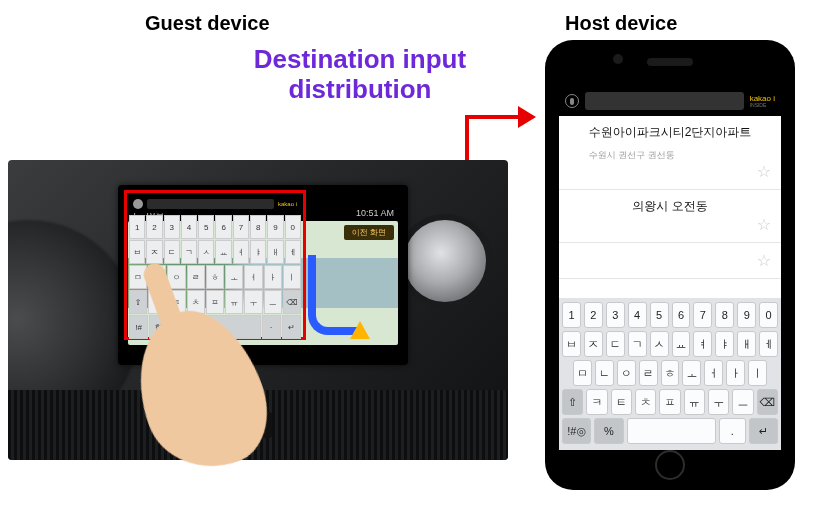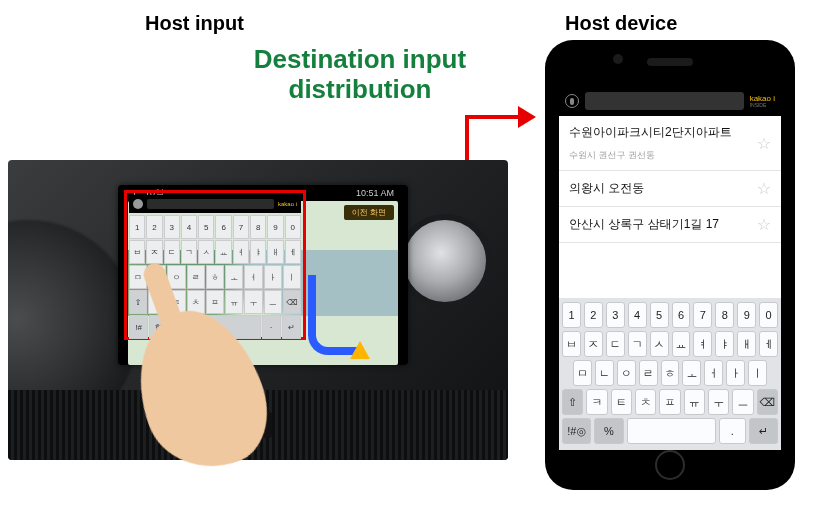--- a/index.html
+++ b/index.html
@@ -1,34 +1,34 @@
 <!DOCTYPE html>
 <html><head>
 <meta charset="utf-8">
 <style>
   * { box-sizing: border-box; margin: 0; padding: 0; }
   body { width: 818px; height: 505px; background: #fff; font-family: Arial, sans-serif; position: relative; overflow: hidden; }
 
   .label-host { position: absolute; top: 12px; left: 145px; font-size: 20px; font-weight: bold; }
   .label-guest { position: absolute; top: 12px; left: 565px; font-size: 20px; font-weight: bold; }
-  .red-title  { position: absolute; top: 45px; left: 220px; width: 280px; text-align: center; font-size: 26px; font-weight: bold; color: #15803d; line-height: 1.15; }
+  .red-title  { position: absolute; top: 45px; left: 220px; width: 280px; text-align: center; font-size: 26px; font-weight: bold; color: #6d28d9; line-height: 1.15; }
 
   
   .car { position: absolute; top: 160px; left: 8px; width: 500px; height: 300px;
          background: linear-gradient(135deg,#3a3c3e 0%, #26282a 40%, #101112 100%);
          border-radius: 4px; overflow: hidden; }
   .car::before { content:""; position:absolute; left:-90px; top:60px; width:220px; height:220px; border-radius:50%;
                  background: radial-gradient(circle at 45% 45%, #4a4c4e 0%, #303234 40%, #151617 80%); filter:blur(1px);} 
   .vents { position:absolute; left:0; bottom:0; right:0; height:70px;
            background: repeating-linear-gradient(90deg,#0d0e0f 0 3px,#1d1e1f 3px 6px); }
   .hazard { position:absolute; left:232px; bottom:22px; width:32px; height:26px;
             background:#111; border-radius:3px; display:flex; align-items:center; justify-content:center;}
   .hazard::after{content:""; width:0; height:0; border-left:7px solid transparent; border-right:7px solid transparent; border-bottom:12px solid #c00;}
 
-  .screen-bezel { position:absolute; top:25px; left:110px; width:290px; height:180px; background:#000; border-radius:4px; padding:0 10px; box-shadow:0 0 6px rgba(0,0,0,.6);}
+  .screen-bezel { position:absolute; top:25px; left:110px; width:290px; height:180px; background:#000; border-radius:4px; padding:20px 10px; box-shadow:0 0 6px rgba(0,0,0,.6);}
   .statusbar { height:16px; color:#ccc; font-size:9px; display:flex; gap:8px; align-items:center; padding:0 4px;}
   .statusbar .time{margin-left:auto;}
   .navarea { position:relative; height:calc(100% - 16px); background:#23251f; border-radius:2px; overflow:hidden;}
   
   .map { position:absolute; inset:0; background:#d7e7d2;}
   .map::before{content:""; position:absolute; top:30%; left:0; right:0; height:40%; background:linear-gradient(100deg, rgba(66,122,60,.6) 0 35%, transparent 45%), linear-gradient(200deg, rgba(70,120,170,.35) 60%, transparent 70%);}
   .route{ position:absolute; bottom:10px; right:35px; width:55px; height:80px; border-left:8px solid #2a5bff; border-bottom:8px solid #2a5bff; border-bottom-left-radius:20px;}
   .arrowhead{ position:absolute; bottom:6px; right:28px; width:0;height:0;border-left:10px solid transparent;border-right:10px solid transparent;border-bottom:18px solid #ffb400;}
 
   
@@ -72,39 +72,39 @@
   .phone-screen{width:100%;height:100%;background:#fff;display:flex;flex-direction:column;overflow:hidden;}
 
   .g-search{height:30px;background:#000;display:flex;align-items:center;padding:0 6px;}
   .g-search .mic{width:14px;height:14px;border:1px solid #888;border-radius:50%;display:flex;align-items:center;justify-content:center;}
   .g-search .mic::after{content:"";width:4px;height:7px;background:#888;border-radius:2px;}
   .g-search .field{flex:1;height:18px;margin:0 6px;background:#333;border-radius:3px;}
   .g-search .brand{font-size:8px;color:#f6c000;line-height:1;}
   .g-search .brand small{display:block;font-size:5px;color:#777;}
 
   .g-list{flex:0 0 auto;}
-  .g-item{border-bottom:1px solid #e3e4e6;padding:8px 10px;display:flex;align-items:center;}
+  .g-item{border-bottom:1px solid #e3e4e6;padding:8px 10px;display:flex;align-items:center;flex-direction:column;}
   .g-item .txt .t{font-size:12px;color:#111;}
   .g-item .txt .s{font-size:9px;color:#9a9c9f;margin-top:8px;}
   .g-item .star{margin-left:auto;color:#ccc;font-size:16px;}
 
   .g-blank{flex:1;}
 
   .g-kbd{background:#e1e3e6;padding:4px 3px 6px 3px;display:flex;flex-direction:column;gap:3px;}
   .g-row{display:flex;gap:3px;}
   .g-key{flex:1;height:26px;background:#fbfcfd;border:1px solid #c7c9cc;border-radius:3px;font-size:11px;display:flex;align-items:center;justify-content:center;color:#222;}
   .g-key.dark{background:#c3c6c9;}
   .g-row.r3{padding:0 11px;} 
   .g-space{flex:3.2;}
   .g-key.dot{flex:.9;}
 </style>
 </head>
 <body>
 
-<div class="label-host">Host input</div>
+<div class="label-host">Guest device</div>
 <div class="label-guest">Host device</div>
 <div class="red-title">Destination input distribution</div>
 
 <div class="arrow-left"></div>
 <div class="arrow-down"></div>
 <div class="arrow-line"></div>
 <div class="arrow-head"></div>
 
 <div class="car">
   <div class="knob"></div>
@@ -210,23 +210,20 @@
           </div>
           <div class="star">☆</div>
         </div>
         <div class="g-item">
           <div class="txt">
             <div class="t">의왕시 오전동</div>
           </div>
           <div class="star">☆</div>
         </div>
         <div class="g-item">
-          <div class="txt">
-            <div class="t">안산시 상록구 삼태기1길 17</div>
-          </div>
           <div class="star">☆</div>
         </div>
       </div>
     <div class="g-blank"></div>
 
     <div class="g-kbd" id="guest-kbd">
         <div class="g-row">
           <div class="g-key">1</div>
           <div class="g-key">2</div>
           <div class="g-key">3</div>

